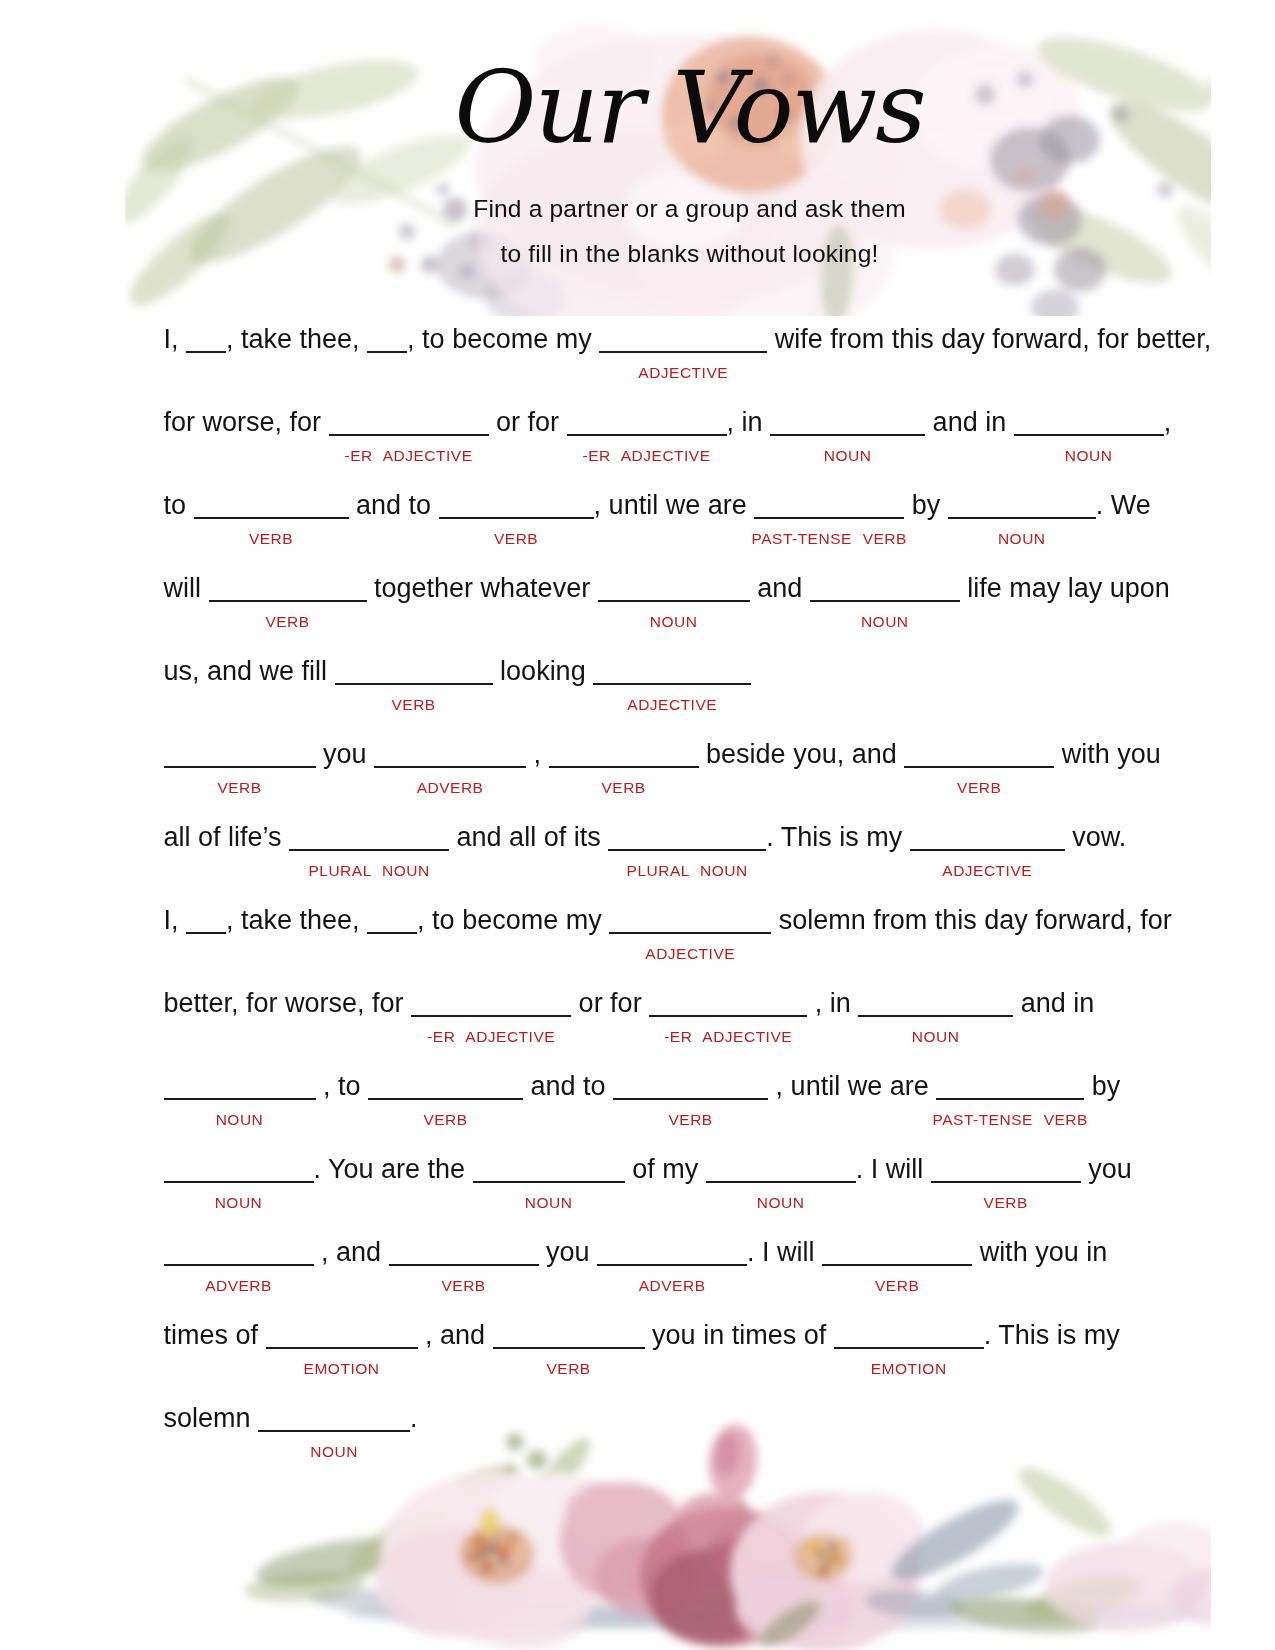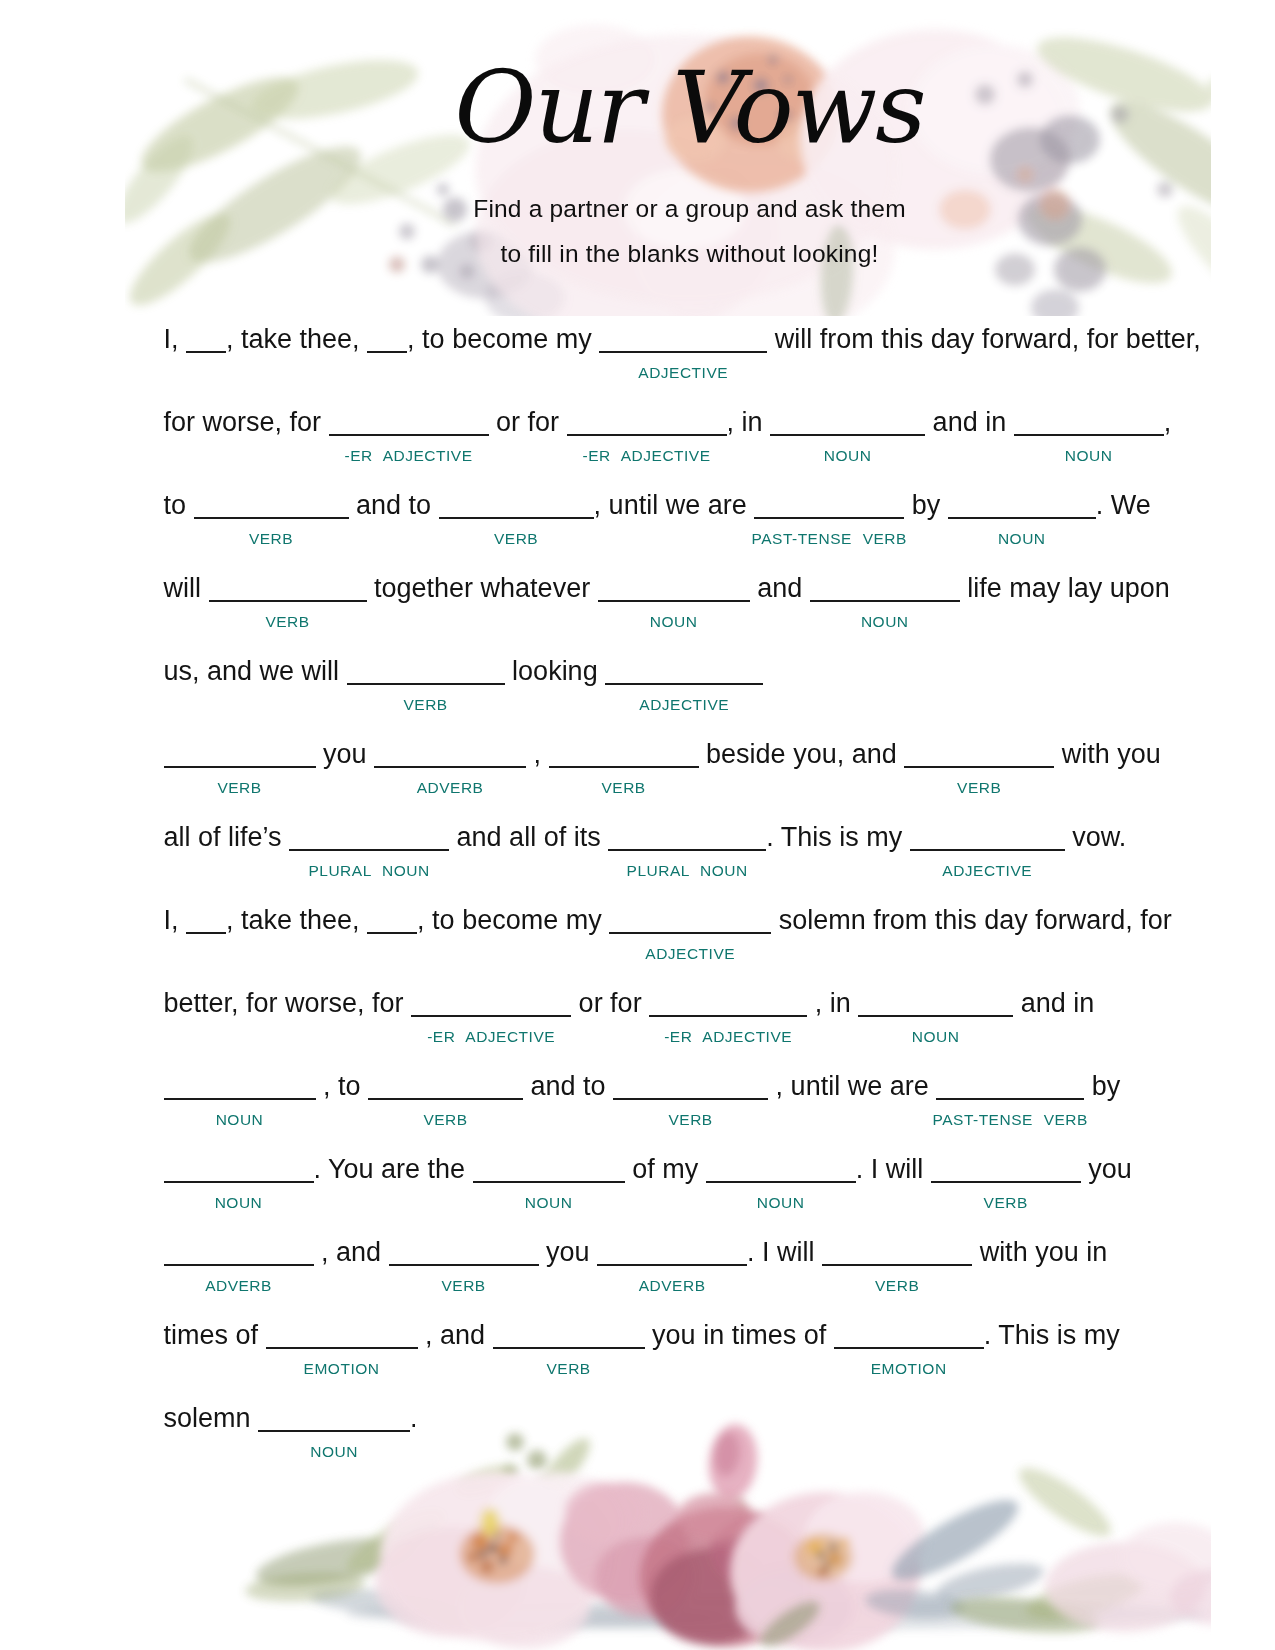--- a/index.html
+++ b/index.html
@@ -48,21 +48,21 @@
   }
   .blank {
     display: inline-block; position: relative;
     width: 150px; height: 12px;
     border-bottom: 2.5px solid #1a1a1a; vertical-align: -5px;
   }
   .blank-label {
     position: absolute; left: 50%; top: 26px;
     transform: translateX(-50%);
     font-size: 15.5px; letter-spacing: 0.5px; word-spacing: 6px;
-    color: #0f766e; white-space: nowrap; line-height: 1;
+    color: #b91c1c; white-space: nowrap; line-height: 1;
   }
 </style>
 </head>
 <body>
 
 <div class="page">
 
   <svg class="floral-top" viewBox="0 0 1150 295" aria-hidden="true">
     <defs>
       <filter id="softTop" x="-30%" y="-30%" width="160%" height="160%">
@@ -228,25 +228,25 @@
     </g>
   </svg>
 
   <div class="header">
     <h1 class="title">Our Vows</h1>
     <p class="subtitle">Find a partner or a group and ask them</p>
     <p class="subtitle">to fill in the blanks without looking!</p>
   </div>
 
   <div class="content">
-      <div class="line"><span class="seg-text">I, </span><span class="short-blank"></span><span class="seg-text">, take thee, </span><span class="short-blank"></span><span class="seg-text">, to become my </span><span class="blank" style="width: 168px;"><span class="blank-label">ADJECTIVE</span></span><span class="seg-text"> will from this day forward, for better,</span></div>
+      <div class="line"><span class="seg-text">I, </span><span class="short-blank"></span><span class="seg-text">, take thee, </span><span class="short-blank"></span><span class="seg-text">, to become my </span><span class="blank" style="width: 168px;"><span class="blank-label">ADJECTIVE</span></span><span class="seg-text"> wife from this day forward, for better,</span></div>
       <div class="line"><span class="seg-text">for worse, for </span><span class="blank" style="width: 160px;"><span class="blank-label">-ER ADJECTIVE</span></span><span class="seg-text"> or for </span><span class="blank" style="width: 160px;"><span class="blank-label">-ER ADJECTIVE</span></span><span class="seg-text">, in </span><span class="blank" style="width: 155px;"><span class="blank-label">NOUN</span></span><span class="seg-text"> and in </span><span class="blank" style="width: 150px;"><span class="blank-label">NOUN</span></span><span class="seg-text">,</span></div>
       <div class="line"><span class="seg-text">to </span><span class="blank" style="width: 155px;"><span class="blank-label">VERB</span></span><span class="seg-text"> and to </span><span class="blank" style="width: 155px;"><span class="blank-label">VERB</span></span><span class="seg-text">, until we are </span><span class="blank" style="width: 150px;"><span class="blank-label">PAST-TENSE VERB</span></span><span class="seg-text"> by </span><span class="blank" style="width: 148px;"><span class="blank-label">NOUN</span></span><span class="seg-text">. We</span></div>
       <div class="line"><span class="seg-text">will </span><span class="blank" style="width: 158px;"><span class="blank-label">VERB</span></span><span class="seg-text"> together whatever </span><span class="blank" style="width: 152px;"><span class="blank-label">NOUN</span></span><span class="seg-text"> and </span><span class="blank" style="width: 150px;"><span class="blank-label">NOUN</span></span><span class="seg-text"> life may lay upon</span></div>
-      <div class="line"><span class="seg-text">us, and we will </span><span class="blank" style="width: 158px;"><span class="blank-label">VERB</span></span><span class="seg-text"> looking </span><span class="blank" style="width: 158px;"><span class="blank-label">ADJECTIVE</span></span></div>
+      <div class="line"><span class="seg-text">us, and we fill </span><span class="blank" style="width: 158px;"><span class="blank-label">VERB</span></span><span class="seg-text"> looking </span><span class="blank" style="width: 158px;"><span class="blank-label">ADJECTIVE</span></span></div>
       <div class="line"><span class="blank" style="width: 152px;"><span class="blank-label">VERB</span></span><span class="seg-text"> you </span><span class="blank" style="width: 152px;"><span class="blank-label">ADVERB</span></span><span class="seg-text"> , </span><span class="blank" style="width: 150px;"><span class="blank-label">VERB</span></span><span class="seg-text"> beside you, and </span><span class="blank" style="width: 150px;"><span class="blank-label">VERB</span></span><span class="seg-text"> with you</span></div>
       <div class="line"><span class="seg-text">all of life’s </span><span class="blank" style="width: 160px;"><span class="blank-label">PLURAL NOUN</span></span><span class="seg-text"> and all of its </span><span class="blank" style="width: 158px;"><span class="blank-label">PLURAL NOUN</span></span><span class="seg-text">. This is my </span><span class="blank" style="width: 155px;"><span class="blank-label">ADJECTIVE</span></span><span class="seg-text"> vow.</span></div>
       <div class="line"><span class="seg-text">I, </span><span class="short-blank"></span><span class="seg-text">, take thee, </span><span class="short-blank" style="width: 50px;"></span><span class="seg-text">, to become my </span><span class="blank" style="width: 162px;"><span class="blank-label">ADJECTIVE</span></span><span class="seg-text"> solemn from this day forward, for</span></div>
       <div class="line"><span class="seg-text">better, for worse, for </span><span class="blank" style="width: 160px;"><span class="blank-label">-ER ADJECTIVE</span></span><span class="seg-text"> or for </span><span class="blank" style="width: 158px;"><span class="blank-label">-ER ADJECTIVE</span></span><span class="seg-text"> , in </span><span class="blank" style="width: 155px;"><span class="blank-label">NOUN</span></span><span class="seg-text"> and in</span></div>
       <div class="line"><span class="blank" style="width: 152px;"><span class="blank-label">NOUN</span></span><span class="seg-text"> , to </span><span class="blank" style="width: 155px;"><span class="blank-label">VERB</span></span><span class="seg-text"> and to </span><span class="blank" style="width: 155px;"><span class="blank-label">VERB</span></span><span class="seg-text"> , until we are </span><span class="blank" style="width: 148px;"><span class="blank-label">PAST-TENSE VERB</span></span><span class="seg-text"> by</span></div>
       <div class="line"><span class="blank" style="width: 150px;"><span class="blank-label">NOUN</span></span><span class="seg-text">. You are the </span><span class="blank" style="width: 152px;"><span class="blank-label">NOUN</span></span><span class="seg-text"> of my </span><span class="blank" style="width: 150px;"><span class="blank-label">NOUN</span></span><span class="seg-text">. I will </span><span class="blank" style="width: 150px;"><span class="blank-label">VERB</span></span><span class="seg-text"> you</span></div>
       <div class="line"><span class="blank" style="width: 150px;"><span class="blank-label">ADVERB</span></span><span class="seg-text"> , and </span><span class="blank" style="width: 150px;"><span class="blank-label">VERB</span></span><span class="seg-text"> you </span><span class="blank" style="width: 150px;"><span class="blank-label">ADVERB</span></span><span class="seg-text">. I will </span><span class="blank" style="width: 150px;"><span class="blank-label">VERB</span></span><span class="seg-text"> with you in</span></div>
       <div class="line"><span class="seg-text">times of </span><span class="blank" style="width: 152px;"><span class="blank-label">EMOTION</span></span><span class="seg-text"> , and </span><span class="blank" style="width: 152px;"><span class="blank-label">VERB</span></span><span class="seg-text"> you in times of </span><span class="blank" style="width: 150px;"><span class="blank-label">EMOTION</span></span><span class="seg-text">. This is my</span></div>
       <div class="line"><span class="seg-text">solemn </span><span class="blank" style="width: 152px;"><span class="blank-label">NOUN</span></span><span class="seg-text">.</span></div>
     </div>

